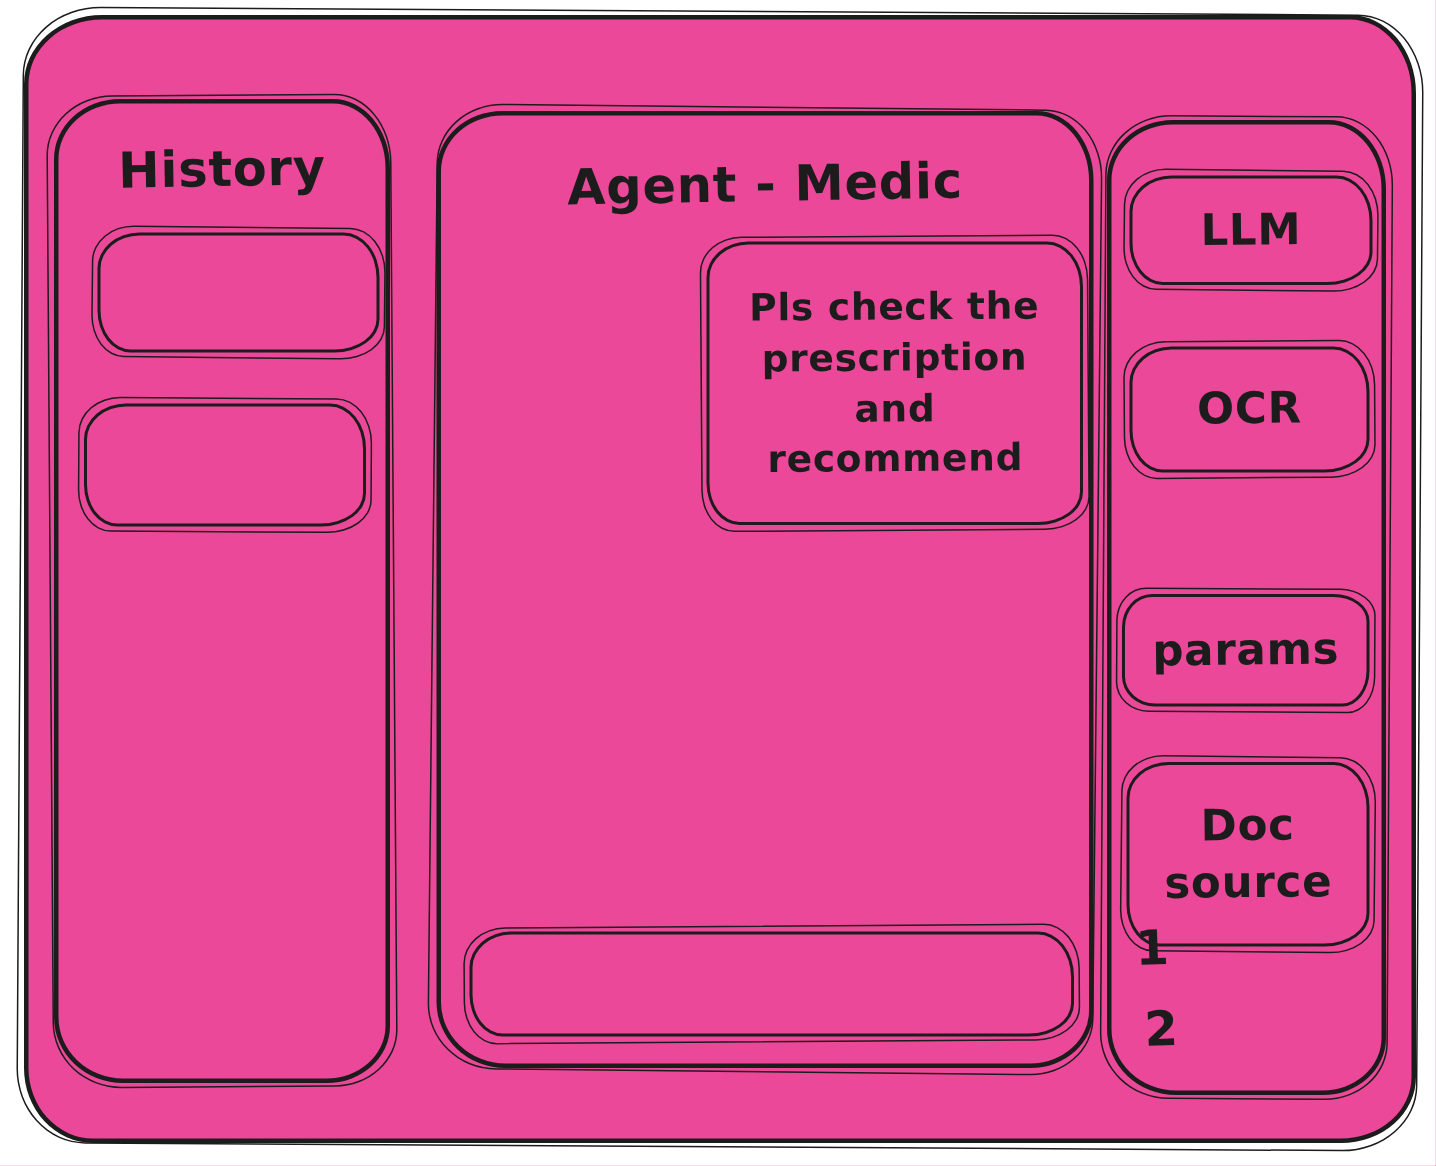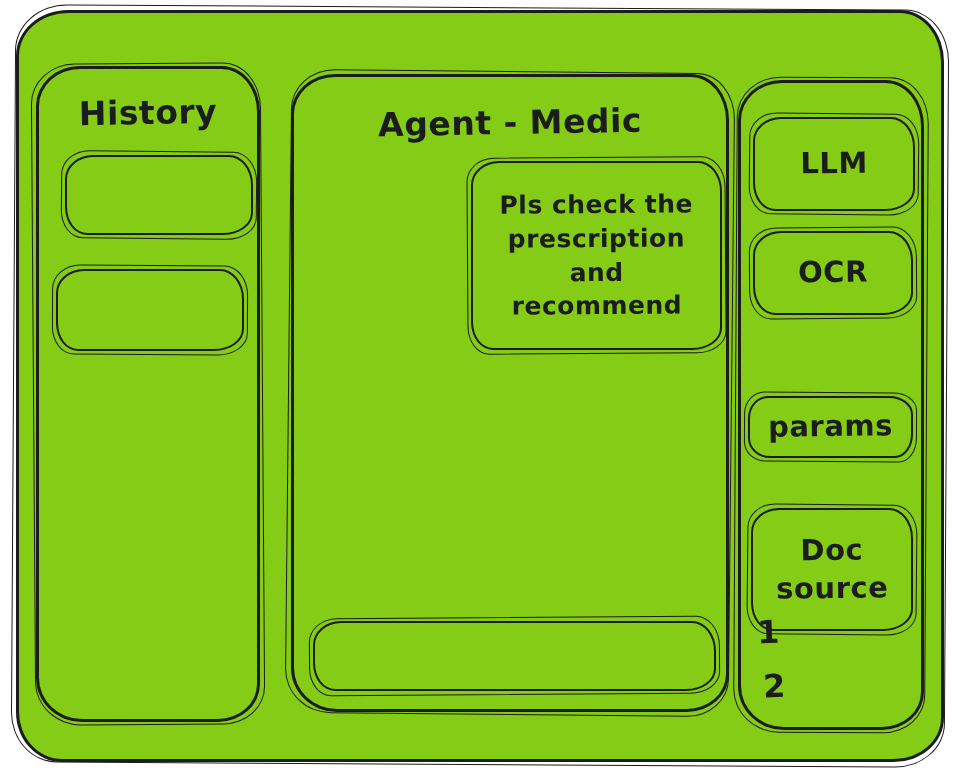--- a/index.html
+++ b/index.html
@@ -12,21 +12,21 @@
   #canvas {
     position: relative;
     width: 957px;
     height: 777px;
     background: #ffffff;
     overflow: hidden;
   }
   
   .sketch {
     position: absolute;
-    background: #84cc16;
+    background: #ec4899;
     border: 3px solid var(--ink);
   }
   .sketch::before {
     content: "";
     position: absolute;
     inset: -6px;
     border: 1.8px solid var(--ink);
     border-radius: inherit;
     pointer-events: none;
   }
@@ -115,29 +115,29 @@
     </div>
 
 
     <div class="sketch rr-md w2 thin" style="left:19px; top:544px; width:403px; height:70px;">
       <input id="msg-input" type="text" value="" style="">
     </div>
   </div>
 
   <div class="sketch rr-lg w1" style="left:738px; top:80px; width:186px; height:650px;">
 
-    <div class="sketch rr-md w3 thin" style="left:12px; top:34px; width:162px; height:94px;">
+    <div class="sketch rr-md w3 thin" style="left:12px; top:34px; width:162px; height:73px;">
       <div class="tool-label hand">LLM</div>
     </div>
 
     <div class="sketch rr-md w2 thin" style="left:12px; top:148px; width:160px; height:84px;">
       <div class="tool-label hand">OCR</div>
     </div>
 
-    <div class="sketch rr-sm w1 thin" style="left:7px; top:313px; width:165px; height:62px;">
+    <div class="sketch rr-sm w1 thin" style="left:7px; top:313px; width:165px; height:75px;">
       <div class="tool-label hand">params</div>
     </div>
 
     <div class="sketch rr-md w3 thin" style="left:10px; top:425px; width:162px; height:123px;">
       <div class="tool-label hand" style="padding:4px 28px;">Doc source</div>
     </div>
 
     <div class="doc-num hand" style="left:16px; top:530px;">1</div>
     <div class="doc-num hand" style="left:22px; top:584px;">2</div>
   </div>

